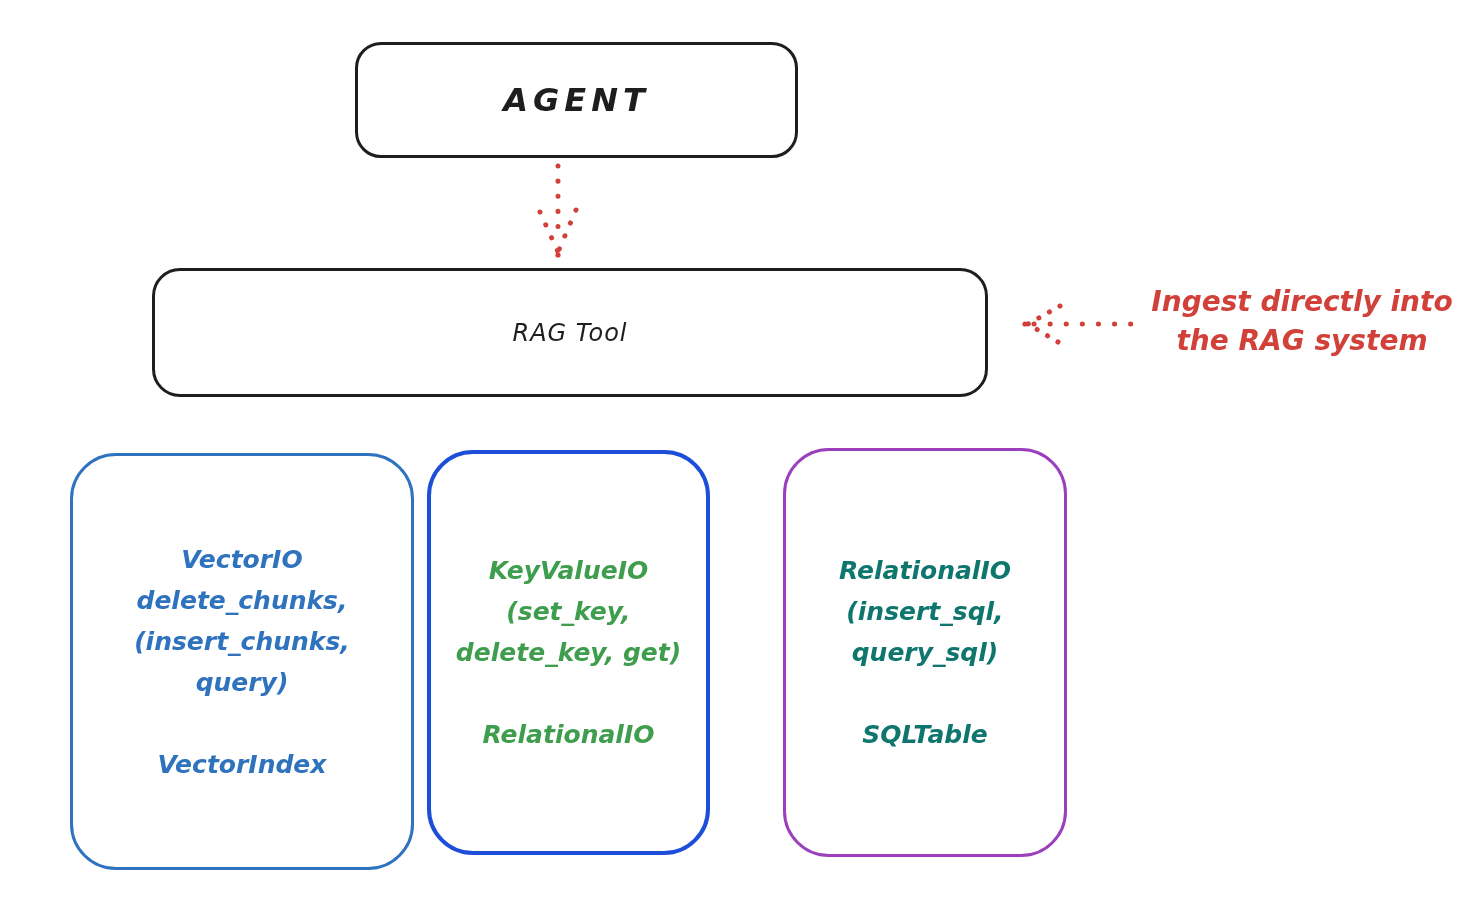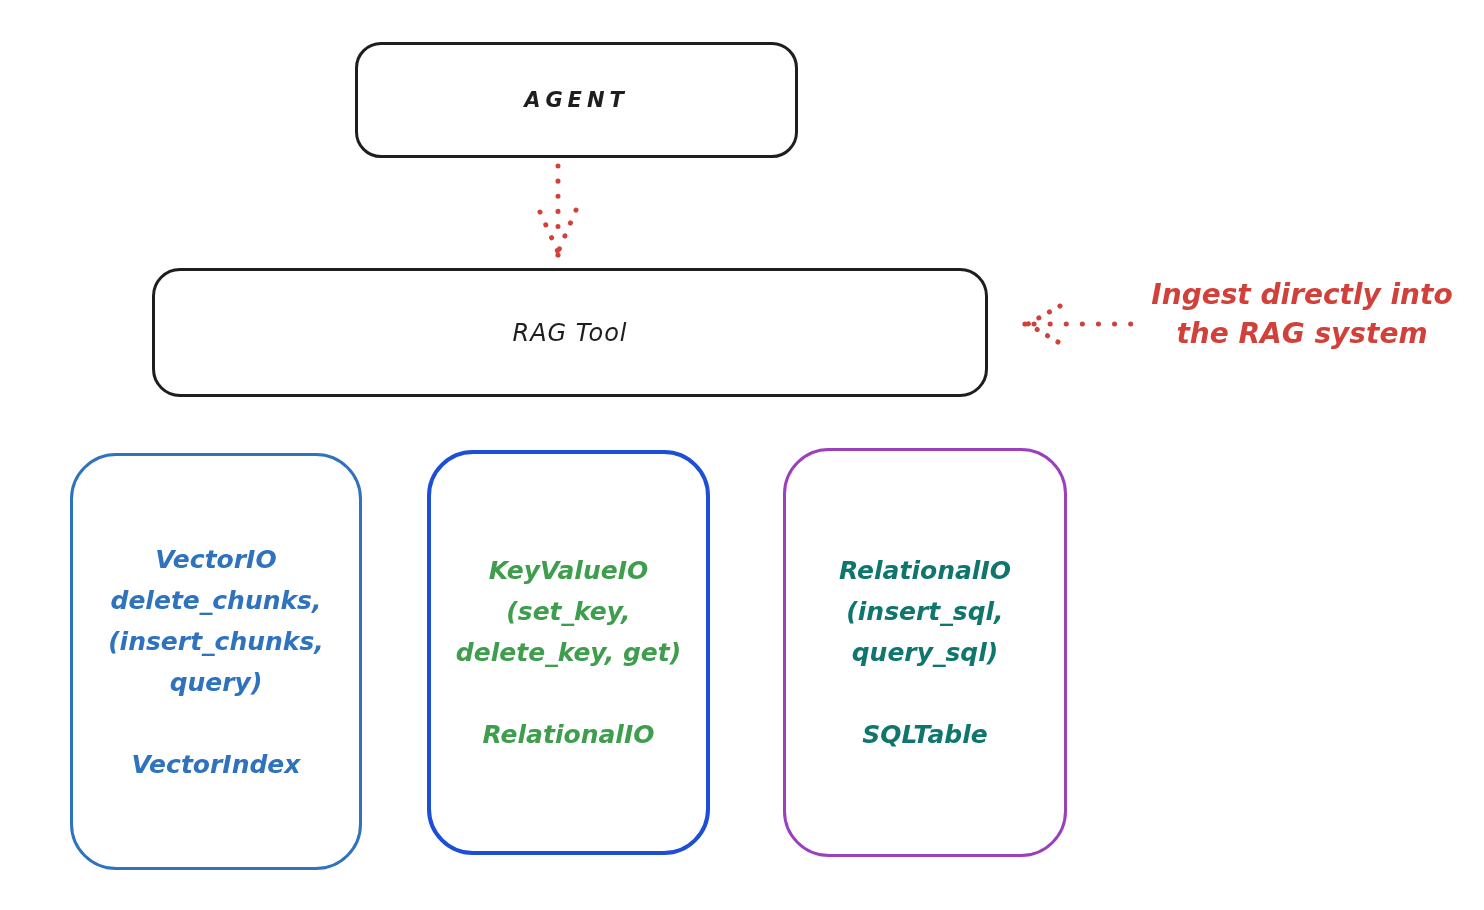--- a/index.html
+++ b/index.html
@@ -20,21 +20,21 @@
     display: flex;
     align-items: center;
     justify-content: center;
     box-sizing: border-box;
   }
   #agent-box {
     left: 355px; top: 42px; width: 443px; height: 116px;
     border-radius: 26px;
   }
   #agent-box .box-label {
-    font-size: 21px; font-weight: bold; letter-spacing: 5px;
+    font-size: 32px; font-weight: bold; letter-spacing: 5px;
     color: #1e1e1e; font-style: italic;
   }
   #rag-box {
     left: 152px; top: 268px; width: 836px; height: 129px;
     border-radius: 28px;
   }
   #rag-box .box-label {
     font-size: 24px; color: #1e1e1e; letter-spacing: 1px; font-style: italic;
   }
 
@@ -48,37 +48,37 @@
     flex-direction: column;
     align-items: center;
     justify-content: center;
     text-align: center;
     font-size: 25px;
     font-weight: bold;
     font-style: italic;
     line-height: 41px;
   }
   #vector-box {
-    left: 70px; top: 453px; width: 292px; height: 417px;
+    left: 70px; top: 453px; width: 344px; height: 417px;
     border: 3px solid #2f72bd; color: #2f72bd;
   }
   #keyvalue-box {
     left: 427px; top: 450px; width: 283px; height: 405px;
     border: 4px solid #1d4ed8; color: #3f9e4d;
   }
   #relational-box {
     left: 783px; top: 448px; width: 284px; height: 409px;
     border: 3px solid #9b3fbd; color: #0f766e;
   }
   .index-label { margin-top: 41px; }
 
   
   .annotation {
     position: absolute;
-    left: 1128px; top: 275px; width: 348px;
+    left: 1128px; top: 282px; width: 348px;
     text-align: center;
     color: #d2403a;
     font-size: 28px;
     font-weight: bold;
     font-style: italic;
     line-height: 39px;
   }
 
   .arrow-svg { position: absolute; }
 </style>

